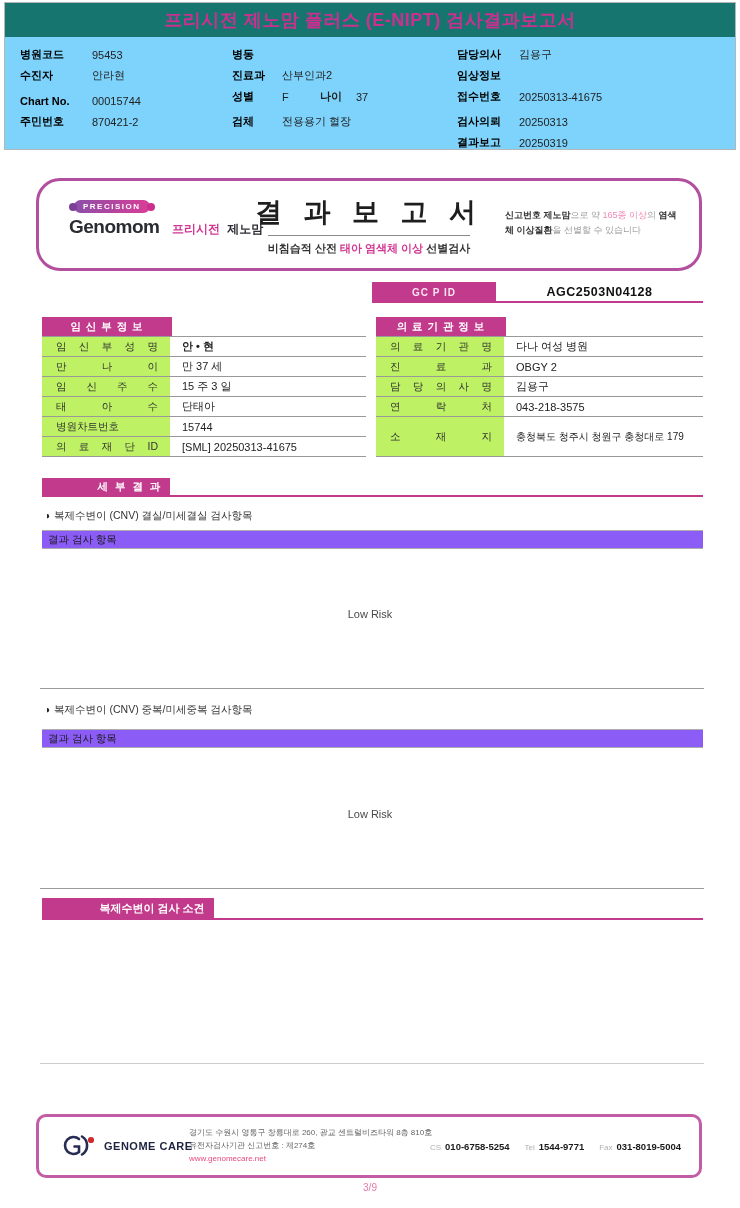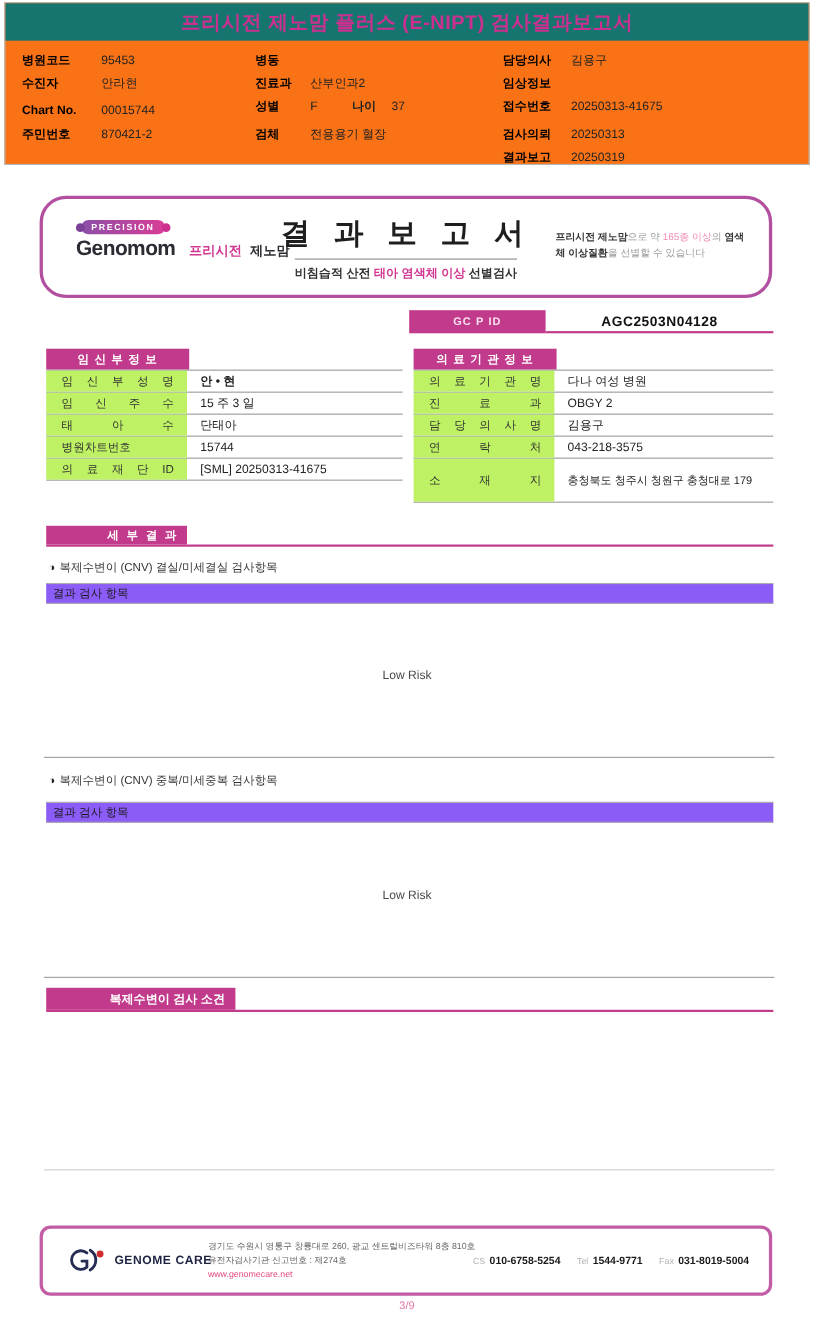--- a/index.html
+++ b/index.html
@@ -5,21 +5,21 @@
   * { margin:0; padding:0; box-sizing:border-box; }
   html,body { background:#fff; }
   body {
     width:740px; height:1208px; position:relative;
     font-family:"Liberation Sans","DejaVu Sans",sans-serif;
     color:#222;
   }
   .abs { position:absolute; }
 
   
-  .top-box { left:4px; top:2px; width:732px; height:148px; border:1px solid #b2b8b8; background:#f97316; }
+  .top-box { left:4px; top:2px; width:732px; height:148px; border:1px solid #b2b8b8; background:#7dd3fc; }
   .teal-bar { position:absolute; left:0; top:0; right:0; height:34px; background:#177570;
     display:flex; align-items:center; justify-content:center; }
   .teal-bar span { color:#cb2f8f; font-weight:bold; font-size:18px; letter-spacing:0.5px; }
   .icol { position:absolute; top:41px; font-size:11px; }
   .icol .irow { display:flex; align-items:center; height:21px; }
   .icol .irow.gap { margin-top:4px; }
   .ilabel { font-weight:bold; color:#000; }
   .ivalue { color:#222; }
   .col1 { left:15px; width:205px; } .col1 .ilabel { width:72px; }
   .col2 { left:227px; width:215px; } .col2 .ilabel { width:50px; }
@@ -193,35 +193,41 @@
   </div>
 
   <div class="title-block">
     <div class="rtitle">결 과 보 고 서</div>
     <div class="rsub">
       <span>비침습적 산전 </span><span class="hl">태아 염색체 이상</span><span> 선별검사</span>
     </div>
   </div>
 
   <div class="tagline">
-    <span class="b">프리시전 제노맘</span><span>으로 약 </span><span class="p">165종 이상</span><span>의 </span><span class="b">염색체 이상질환</span><span>을 선별할 수 있습니다</span>
+    <span class="b">신고번호 제노맘</span><span>으로 약 </span><span class="p">165종 이상</span><span>의 </span><span class="b">염색체 이상질환</span><span>을 선별할 수 있습니다</span>
   </div>
 </div>
 
 <div class="abs gcpid-label">GC P ID</div>
 <div class="abs gcpid-value">AGC2503N04128</div>
 
 <div class="dtable mother">
   <div class="tab w130">임 신 부 정 보</div>
   <div class="rows">
     <div class="trow">
       <div class="tlabel">
           <span>임 신 부 성 명</span>
         </div>
       <div class="tvalue bold">안 • 현</div>
+    </div>
+    <div class="trow">
+      <div class="tlabel">
+          <span>만 나 이</span>
+        </div>
+      <div class="tvalue">만 37 세</div>
     </div>
     <div class="trow">
       <div class="tlabel">
           <span>임 신 주 수</span>
         </div>
       <div class="tvalue">15 주 3 일</div>
     </div>
     <div class="trow">
       <div class="tlabel">
           <span>태 아 수</span>

